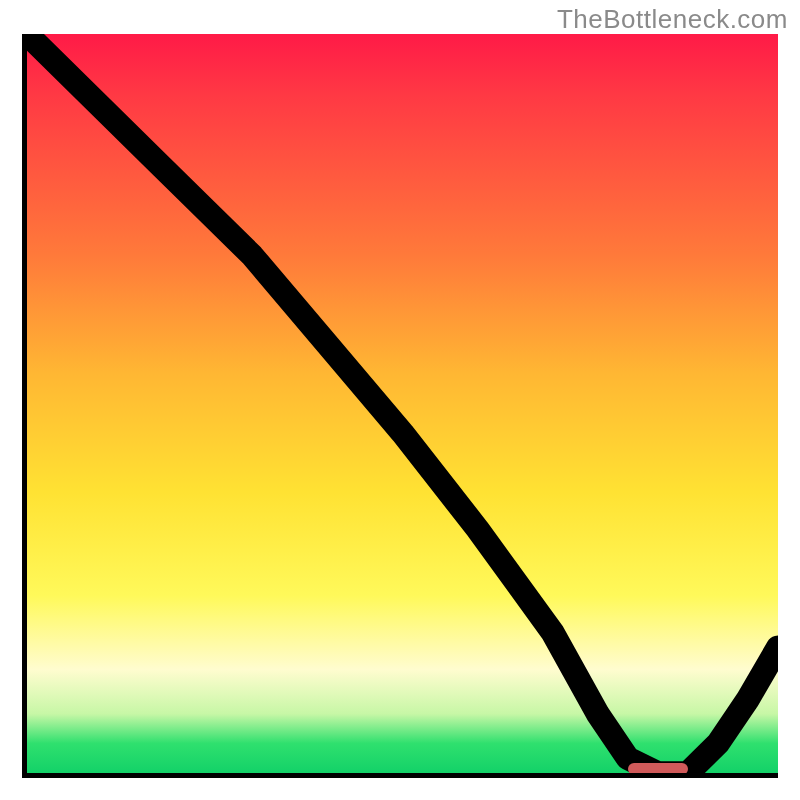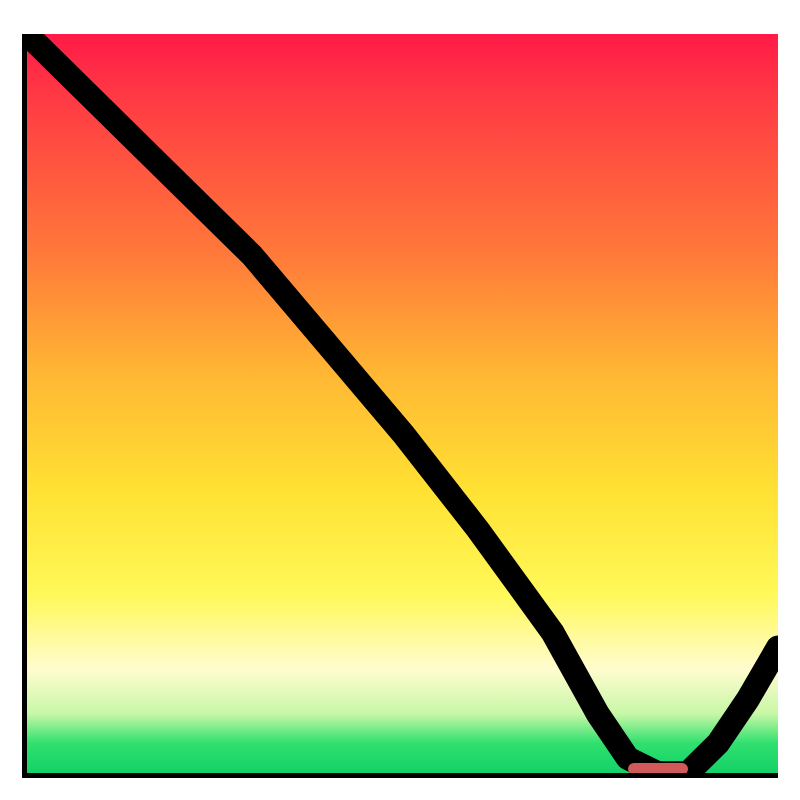--- a/index.html
+++ b/index.html
@@ -71,20 +71,21 @@
     height: 12px;
     border-radius: 6px;
     background: #d05a5a;
   }
 </style>
 </head>
 <body>
 
 <div class="frame">
 
+  <div class="watermark">TheBottleneck.com</div>
 
   <div class="chart-area">
 
     <div class="gradient-bg"></div>
 
     <svg class="curve" viewBox="0 0 100 100" preserveAspectRatio="none">
       <path d="M0.00 0.00 L18.00 18.00 L24.00 24.00 L30.00 30.00 L40.00 42.00 L50.00 54.00 L60.00 67.00 L70.00 81.00 L76.00 92.00 L80.00 98.00 L84.00 100.00 L88.00 100.00 L92.00 96.00 L96.00 90.00 L100.00 83.00"></path>
     </svg>
 
     <div class="marker" style="left: 600.8px; width: 60.08px; top: 729.305px;"></div>

